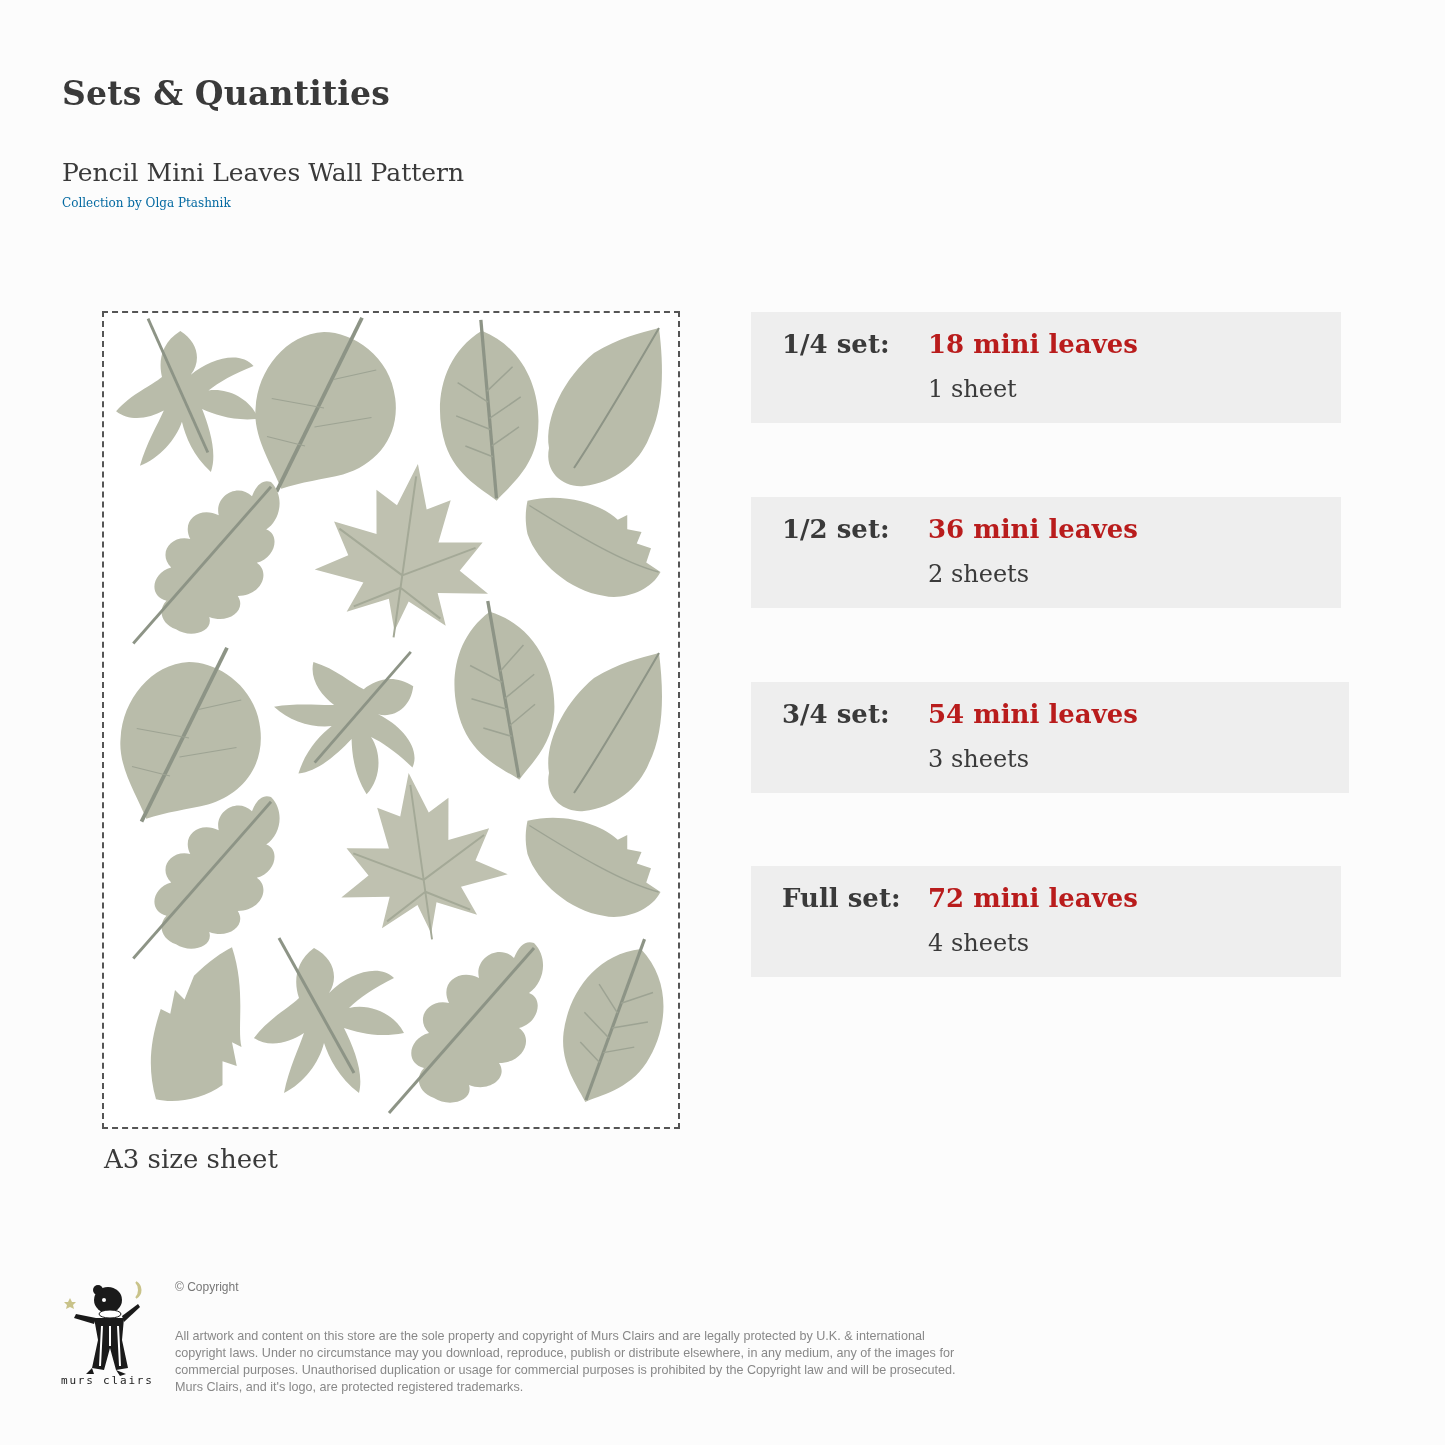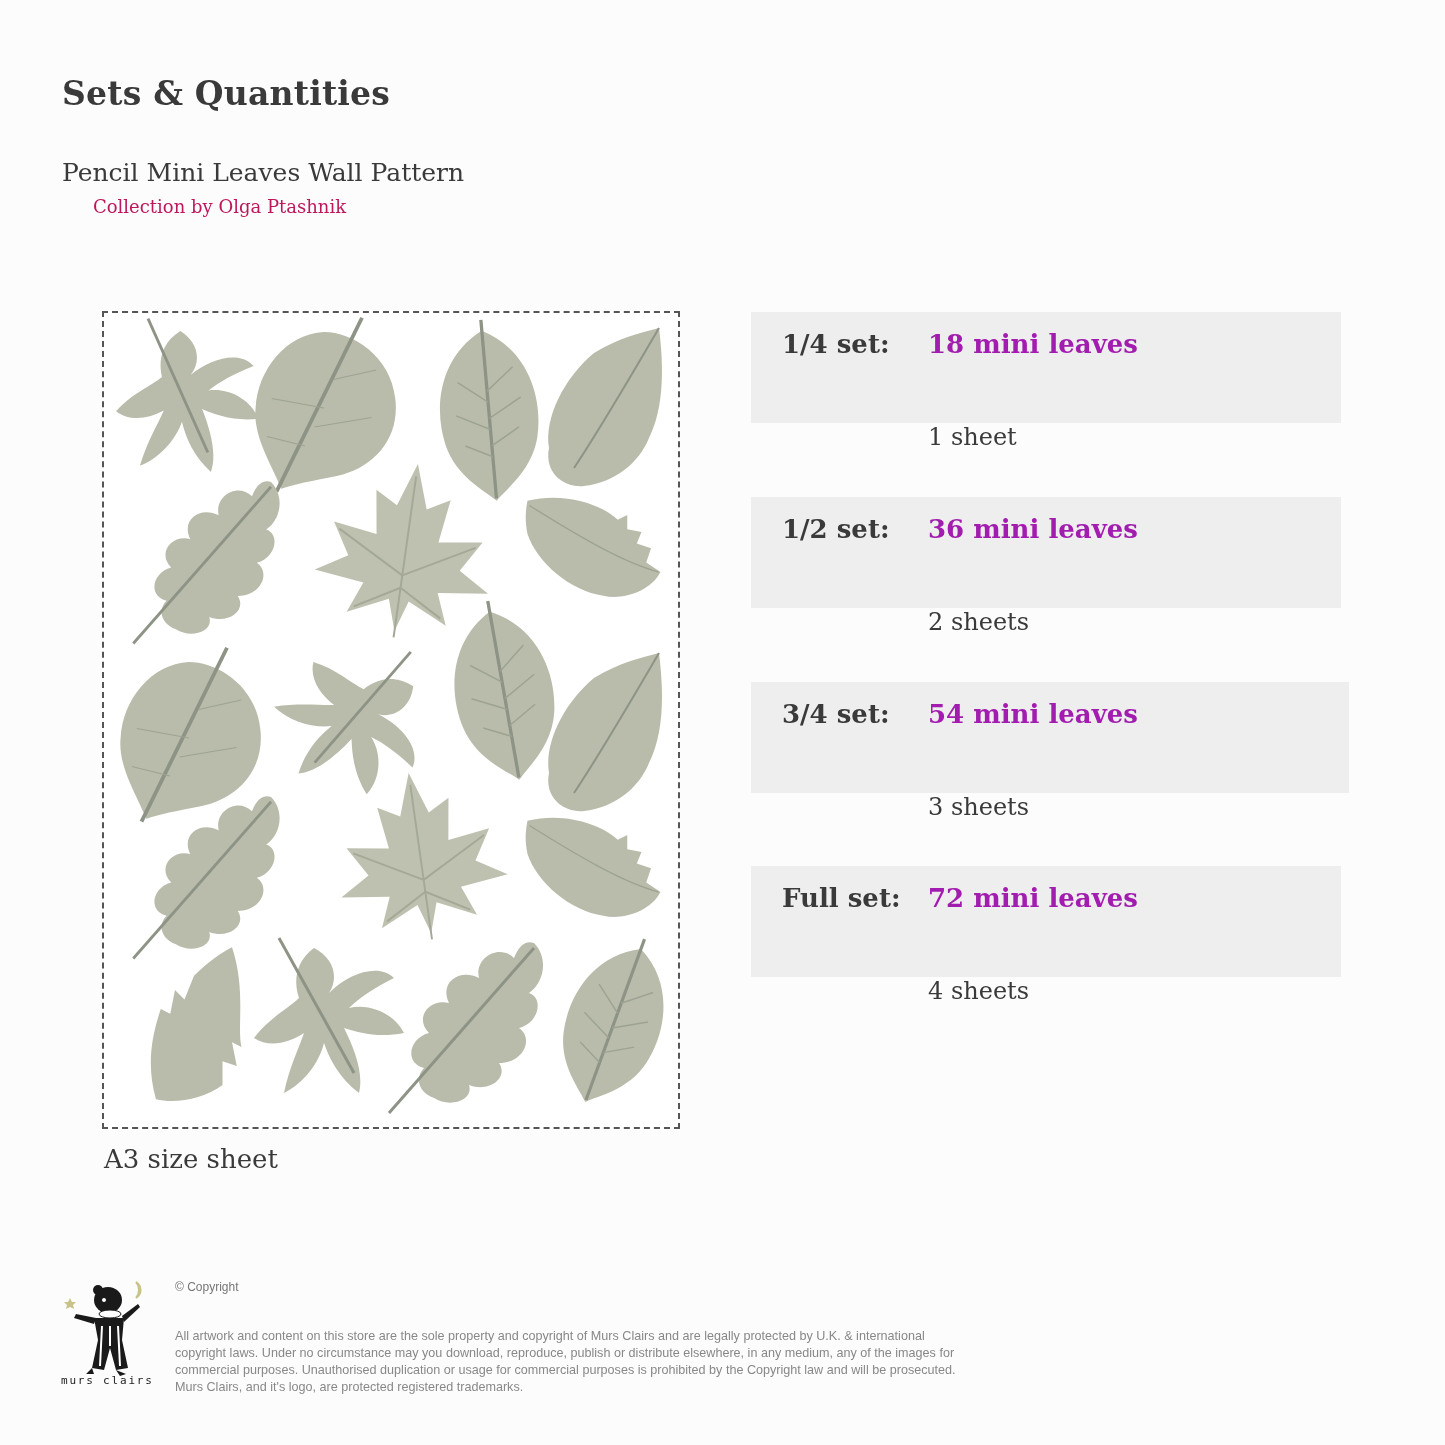--- a/index.html
+++ b/index.html
@@ -11,42 +11,42 @@
   .title {
     position: absolute; left: 62px; top: 74px;
     font-size: 33px; font-weight: bold; letter-spacing: 0.2px; color: #3a3a3a; text-align: center;
   }
   .subtitle {
     position: absolute; left: 62px; top: 158px;
     font-size: 25px; color: #3a3a3a; text-align: right;
   }
   .byline {
     position: absolute; left: 62px; top: 196px;
-    font-size: 18px; color: #be185d; margin-left: 31px;
+    font-size: 12px; color: #0369a1;
   }
   .sheet {
     position: absolute; left: 102px; top: 311px; width: 578px; height: 818px;
     border: 2px dashed #555; background: #fff; box-sizing: border-box;
   }
   .sheet svg { position: absolute; left: 0; top: 0; }
   .sheet-caption {
     position: absolute; left: 104px; top: 1144px; font-size: 26px; color: #3a3a3a;
   }
   .set-box {
     position: absolute; left: 751px; width: 590px; height: 111px;
     background: #eeeeee;
   }
   .set-label {
     position: absolute; left: 31px; top: 17px; font-size: 26px; font-weight: bold; color: #3a3a3a;
   }
   .set-count {
-    position: absolute; left: 177px; top: 17px; font-size: 26px; font-weight: bold; color: #a21caf; text-align: center;
+    position: absolute; left: 177px; top: 17px; font-size: 26px; font-weight: bold; color: #b91c1c; text-align: center;
   }
   .set-sheets {
-    position: absolute; left: 177px; top: 63px; font-size: 24px; color: #3a3a3a; margin-top: 48px;
+    position: absolute; left: 177px; top: 63px; font-size: 24px; color: #3a3a3a;
   }
   .logo { position: absolute; left: 58px; top: 1278px; width: 95px; height: 112px; }
   .logo-text {
     position: absolute; left: 61px; top: 1374px; font-size: 11px; letter-spacing: 1.8px;
     font-family: "DejaVu Sans Mono", monospace; color: #222;
   }
   .copy-title {
     position: absolute; left: 175px; top: 1280px; font-size: 12px; color: #777;
     font-family: "Liberation Sans", sans-serif;
   }

